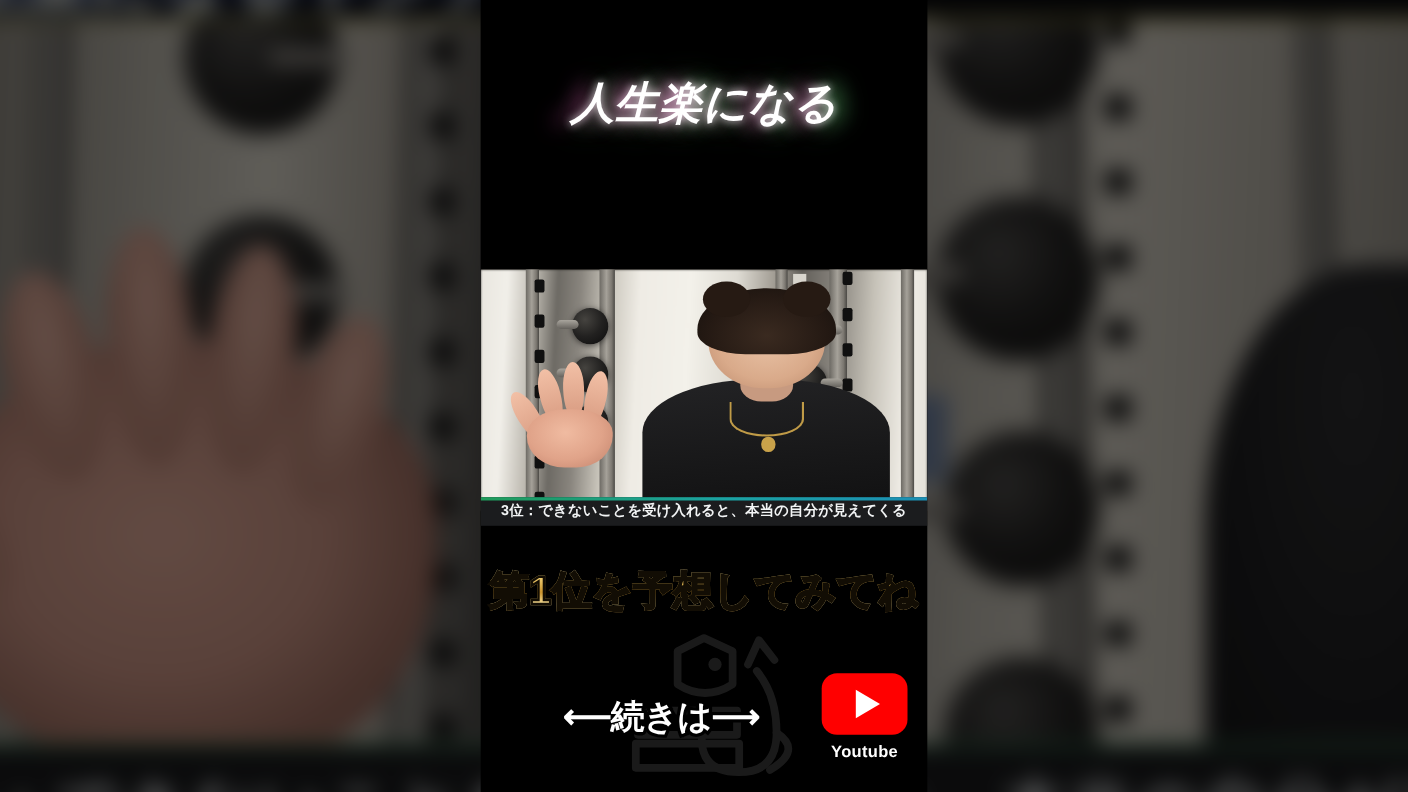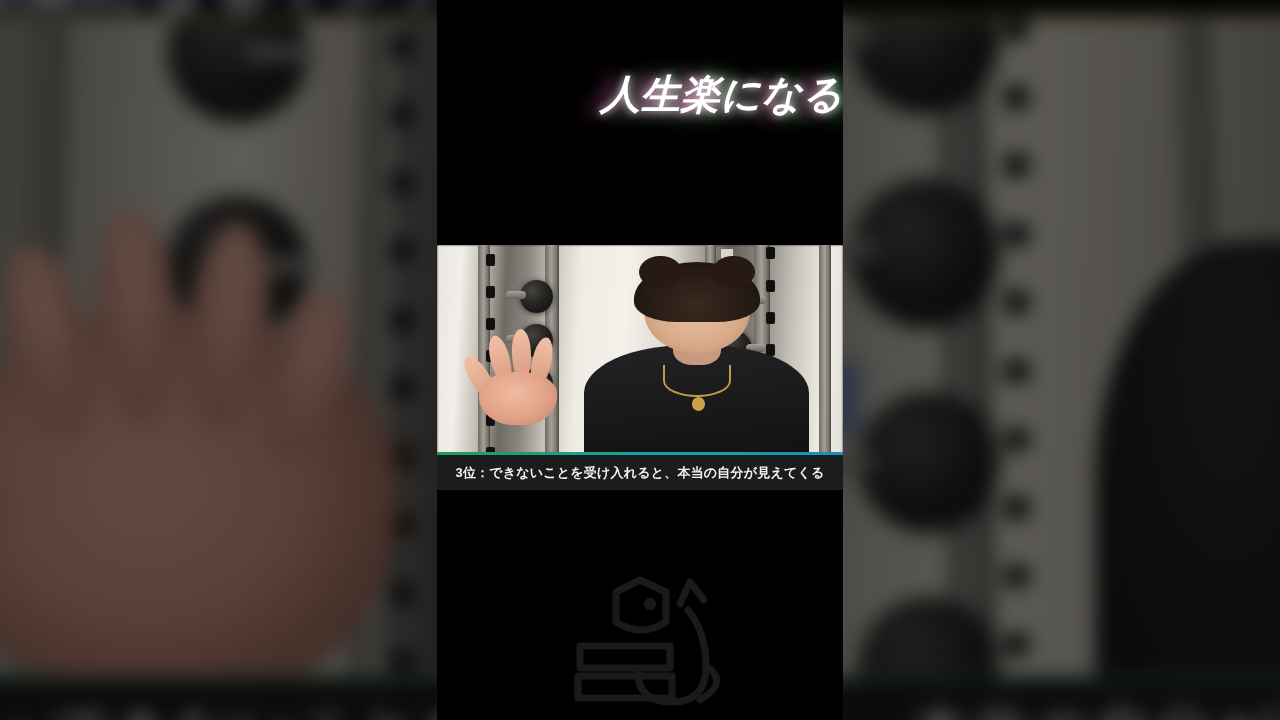--- a/index.html
+++ b/index.html
@@ -81,21 +81,21 @@
   
   .shorts{
     position:absolute; left:437px; top:0; width:406px; height:720px;
     background:#000; overflow:hidden; z-index:5;
   }
 
   
   .title-band{
     position:absolute; left:0; top:0; width:100%; height:245px;
     background:#000; display:flex; flex-direction:column;
-    align-items:flex-end; justify-content:center; padding-bottom:56px;
+    align-items:center; justify-content:center; padding-bottom:56px;
   }
   .neon-l1, .neon-l2{
     font-weight:900; font-style:italic; color:#ffffff;
     white-space:nowrap; line-height:1.02; letter-spacing:0px;
   }
   .neon-l1{
     font-size:40px;
     text-shadow:
       -14px 0 18px rgba(255,80,200,.55),
        0 0 8px rgba(255,255,255,.9),
@@ -174,24 +174,24 @@
   
   .clip-banner{
     position:absolute; left:0; top:4px; z-index:4;
     background:#0a0a0d; border:2px solid #d8cd3f; border-left:none;
     padding:2px 9px 3px 10px;
   }
   .clip-banner span{ font-size:11px; font-weight:900; font-style:italic; color:#ffffff; white-space:nowrap; }
 
   
   .subbar{
-    position:absolute; left:0; top:452px; width:100%; height:38px; z-index:6;
+    position:absolute; left:0; top:452px; width:100%; height:26px; z-index:6;
     background:#1b1c1e; border-top:3px solid;
     border-image:linear-gradient(90deg,#1f9c5a,#1aa3a3 55%,#1b8fb5) 1;
-    display:flex; align-items:center; justify-content:center;
+    display:flex; align-items:flex-start; justify-content:center;
   }
   .subbar span{ font-size:13px; font-weight:700; color:#f2f4f5; white-space:nowrap; letter-spacing:.2px; }
 
   
   .message{
     position:absolute; left:0; top:482px; width:100%; height:110px;
     display:flex; flex-direction:column; align-items:center; justify-content:center;
   }
   .gold{
     font-size:36px; font-weight:900; white-space:nowrap; letter-spacing:.5px;
@@ -385,34 +385,44 @@
         </div>
       </div>
 
     </div>
 
     <div class="subbar">
       <span>3位：できないことを受け入れると、本当の自分が見えてくる</span>
     </div>
 
     <div class="message">
+      <div class="gold">第1位を予想してみてね</div>
     </div>
 
     <div class="cta">
 
       <svg class="cta-wm" viewBox="0 0 240 150">
         <g fill="none" stroke="#ffffff" stroke-width="7" stroke-linejoin="round" stroke-linecap="round">
           <path d="M96 16 L120 4 L146 16 L146 46 Q121 62 96 46 Z"></path>
           <circle cx="130" cy="28" r="6" fill="#ffffff" stroke="none"></circle>
           <path d="M60 70 H150 V92 H60 Z"></path>
           <path d="M58 100 H152 V122 H58 Z"></path>
           <path d="M168 34 q18 22 18 56 q0 36 -34 36 q-34 0 -34 -30"></path>
           <path d="M160 28 l10 -22 l14 18"></path>
           <path d="M186 90 q24 16 -6 34"></path>
         </g>
       </svg>
 
 
-
+      <div class="cta-center">
+        <span>⟵続きは⟶</span>
+      </div>
+
+      <div class="cta-item">
+        <div class="yt-icon">
+          <div class="yt-tri"></div>
+        </div>
+        <div class="cta-label">Youtube</div>
+      </div>
 
     </div>
   </div>
 </div>
 
 </body></html>

